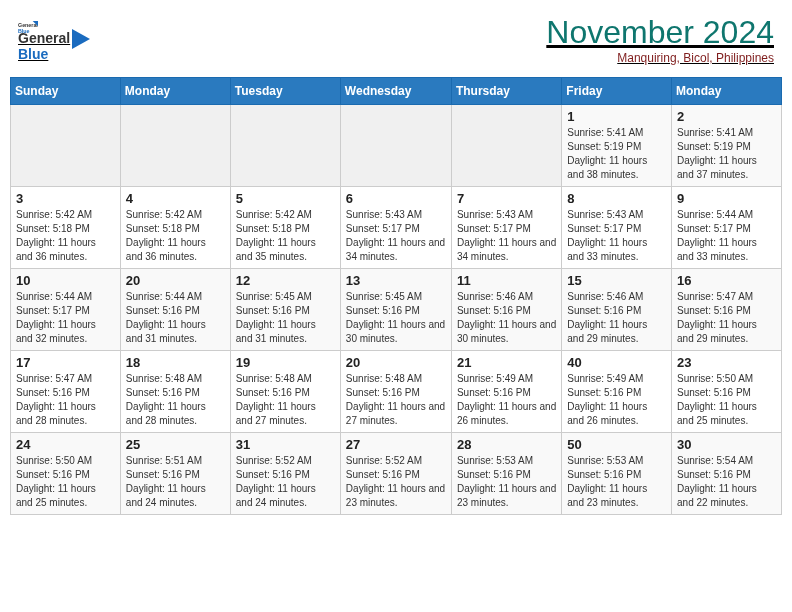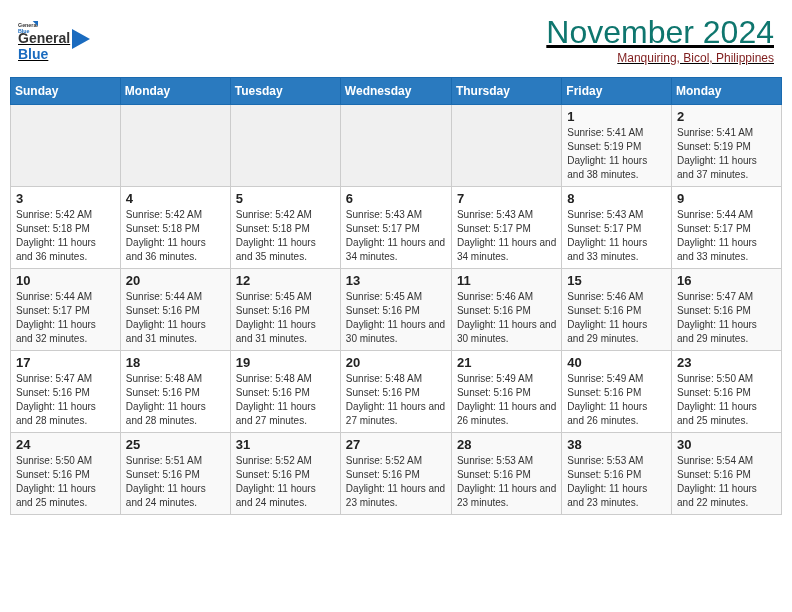--- a/index.html
+++ b/index.html
@@ -242,21 +242,21 @@
         </td>
         <td>
           <span class="day-number">27</span>
           <div class="day-info">Sunrise: 5:52 AM<br>Sunset: 5:16 PM<br>Daylight: 11 hours and 23 minutes.</div>
         </td>
         <td>
           <span class="day-number">28</span>
           <div class="day-info">Sunrise: 5:53 AM<br>Sunset: 5:16 PM<br>Daylight: 11 hours and 23 minutes.</div>
         </td>
         <td>
-          <span class="day-number">38</span>
+          <span class="day-number">50</span>
           <div class="day-info">Sunrise: 5:53 AM<br>Sunset: 5:16 PM<br>Daylight: 11 hours and 23 minutes.</div>
         </td>
         <td>
           <span class="day-number">30</span>
           <div class="day-info">Sunrise: 5:54 AM<br>Sunset: 5:16 PM<br>Daylight: 11 hours and 22 minutes.</div>
         </td>
       </tr>
     </tbody>
 </table>
 

